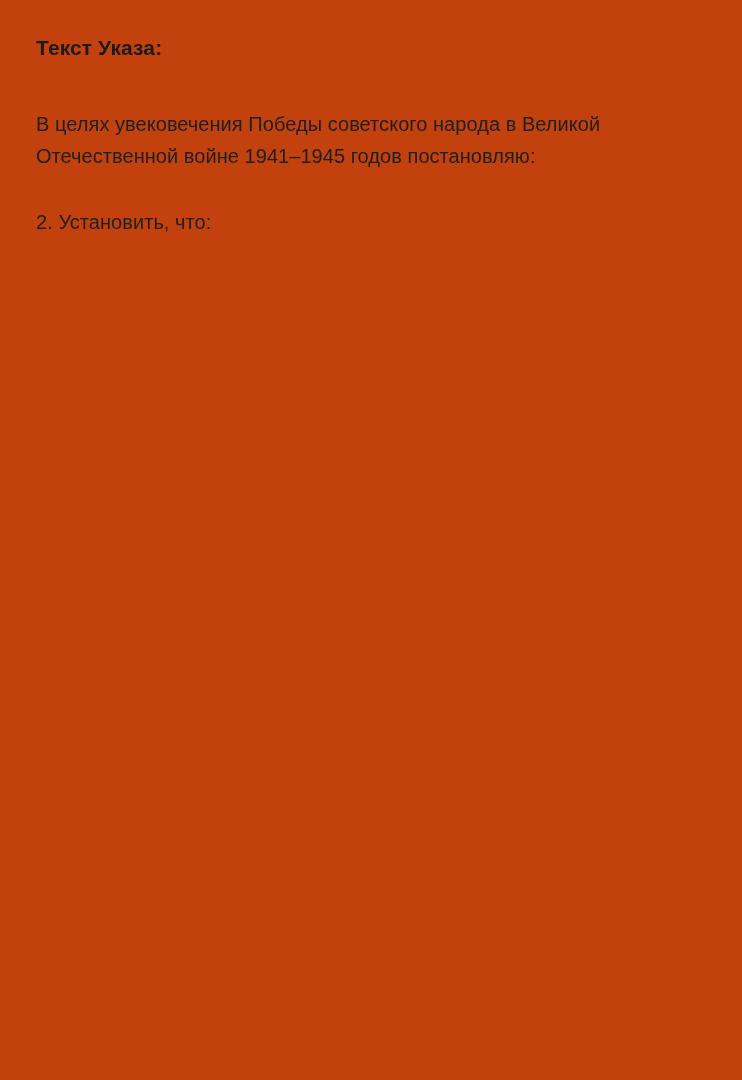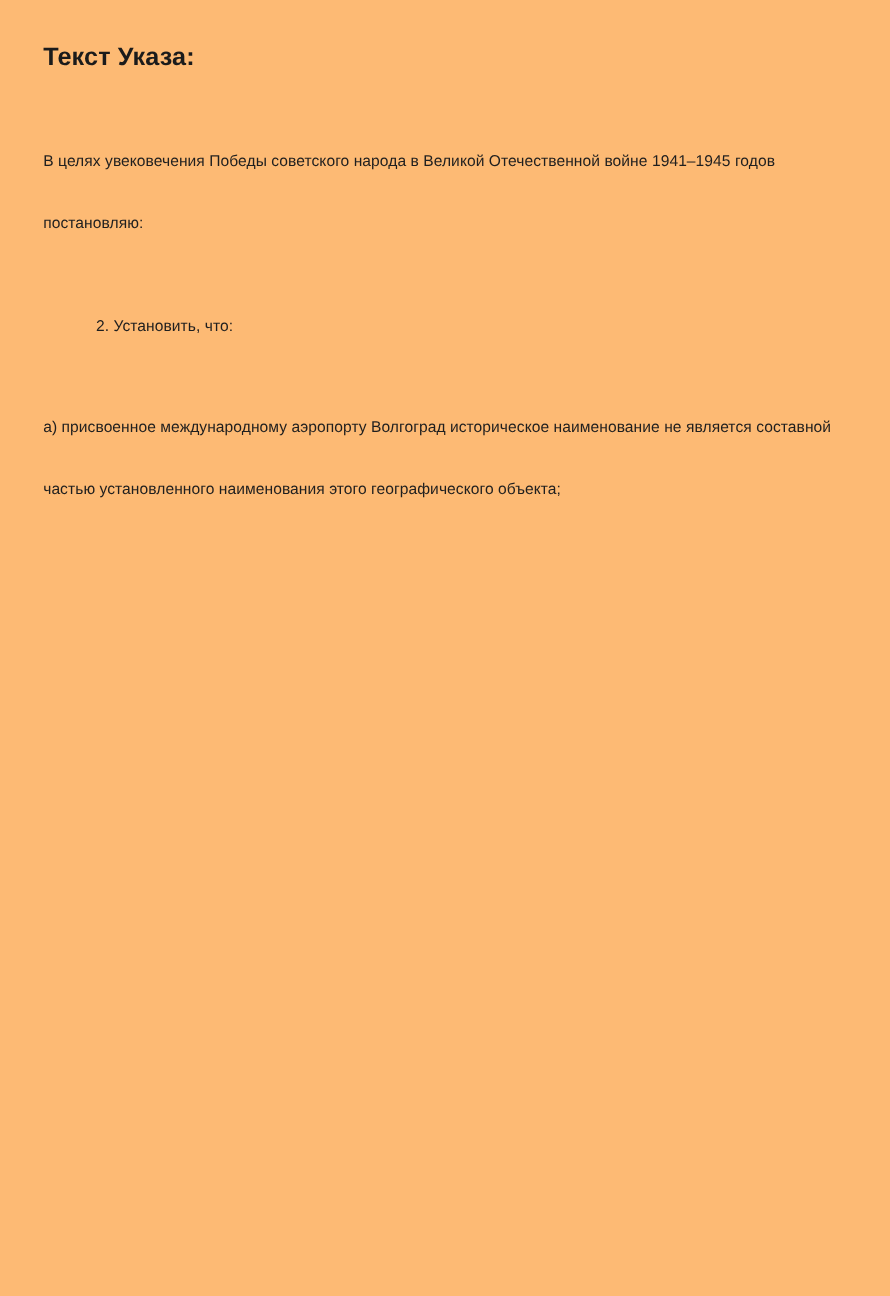--- a/index.html
+++ b/index.html
@@ -12,61 +12,59 @@
     background: #ffffff;
     font-family: "Liberation Sans", sans-serif;
     color: #202124;
     -webkit-font-smoothing: antialiased;
   }
   .page {
     width: 742px;
     min-height: 1080px;
     box-sizing: border-box;
     padding: 28px 34px 20px 36px;
-    background: #fdba74;
+    background: #c2410c;
   }
   .doc-title {
     font-size: 21px;
     font-weight: 700;
     line-height: 1.35;
     color: #1b1b1b;
     margin: 6px 0 0 0;
     letter-spacing: 0.1px;
   }
   .body-block {
     margin-top: 46px;
   }
   .para {
-    font-size: 13px;
-    line-height: 52px;
+    font-size: 20px;
+    line-height: 32px;
     color: #1f1f1f;
     margin: 0 0 34px 0;
     letter-spacing: 0.05px;
     max-width: 672px;
   }
   .para:last-child {
     margin-bottom: 0;
   }
   .para.tight-after {
     margin-bottom: 32px;
-    margin-left: 44px;
   }
 </style>
 </head>
 <body>
 
 <div class="page">
 
   <h1 class="doc-title">Текст Указа:</h1>
 
   <div class="body-block">
 
     <p class="para">В целях увековечения Победы советского народа в Великой Отечественной войне 1941–1945 годов постановляю:</p>
 
 
     <p class="para tight-after">2. Установить, что:</p>
 
-    <p class="para">а) присвоенное международному аэропорту Волгоград историческое наименование не является составной частью установленного наименования этого географического объекта;</p>
 
 
 
   </div>
 </div>
 
 </body></html>

